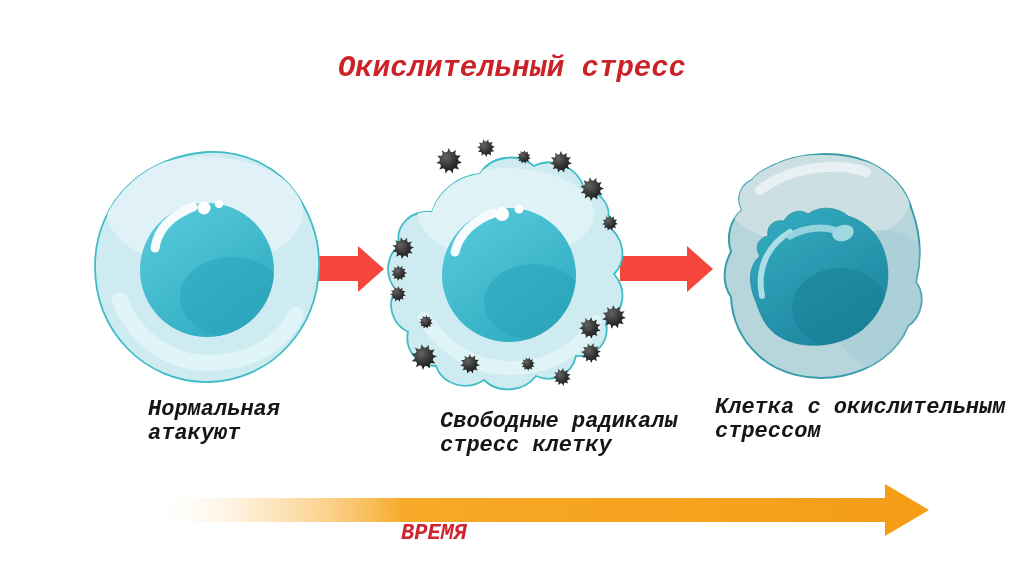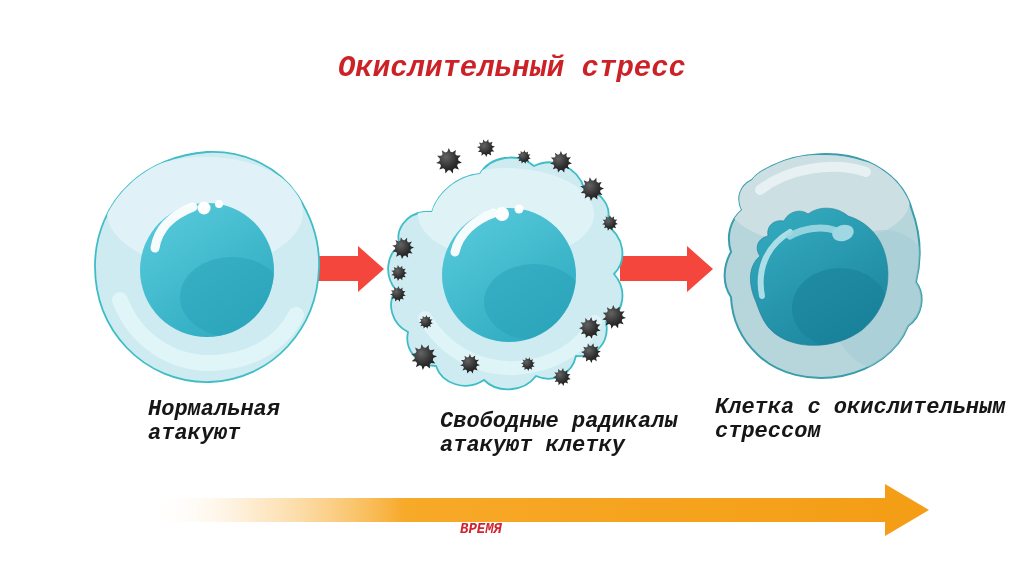--- a/index.html
+++ b/index.html
@@ -14,22 +14,22 @@
   }
   .cell-label{
     position:absolute;font-size:22px;font-weight:bold;font-style:italic;
     color:#161616;line-height:24px;white-space:nowrap;
   }
   .cell-label span{display:block;}
   #lbl1{left:148px;top:398px;}
   #lbl2{left:440px;top:398px;margin-top:12px;}
   #lbl3{left:715px;top:396px;}
   .time-label{
-    position:absolute;left:401px;top:521px;width:160px;text-align:center;
-    font-size:14px;font-weight:bold;font-style:italic;color:#d02530;
+    position:absolute;left:401px;top:521px;width:160px;
+    font-size:22px;font-weight:bold;font-style:italic;color:#d02530;
   }
 </style>
 </head>
 <body>
 
 <div class="stage">
 
   <div class="title">Окислительный стресс</div>
 
   <svg width="1024" height="570" viewBox="0 0 1024 570">
@@ -164,21 +164,21 @@
         <path d="M600.2,356.8L597.1,356.8L596.1,358.1L596.7,361.2L594.1,359.5L592.5,360.0L591.4,363.0L590.0,360.1L588.5,359.7L585.9,361.6L586.3,358.5L585.2,357.3L582.1,357.5L584.1,355.1L583.8,353.5L581.1,352.0L584.1,351.0L584.7,349.5L583.2,346.7L586.2,347.6L587.6,346.7L587.8,343.5L589.9,345.9L591.5,345.8L593.4,343.3L593.9,346.4L595.3,347.3L598.3,346.2L597.0,349.0L597.8,350.5L600.8,351.2L598.2,352.9L598.0,354.6Z" fill="url(#radGrad)"></path>
       </g>
   </svg>
 
   <div class="cell-label" id="lbl1">
     <span>Нормальная</span>
     <span>атакуют</span>
   </div>
   <div class="cell-label" id="lbl2">
     <span>Свободные радикалы</span>
-    <span>атакуют клетку</span>
+    <span>стресс клетку</span>
   </div>
   <div class="cell-label" id="lbl3">
     <span>Клетка с окислительным</span>
     <span>стрессом</span>
   </div>
 
   <div class="time-label">ВРЕМЯ</div>
 </div>
 
 </body></html>

